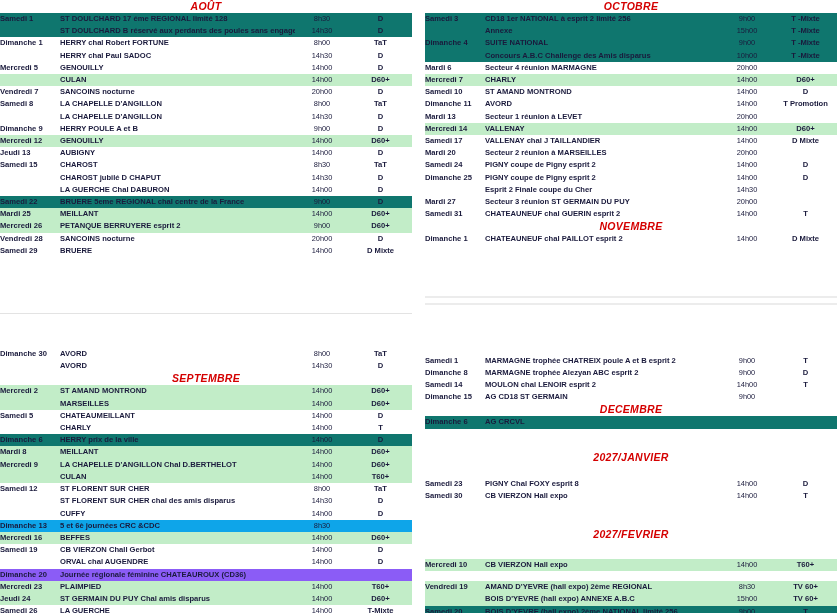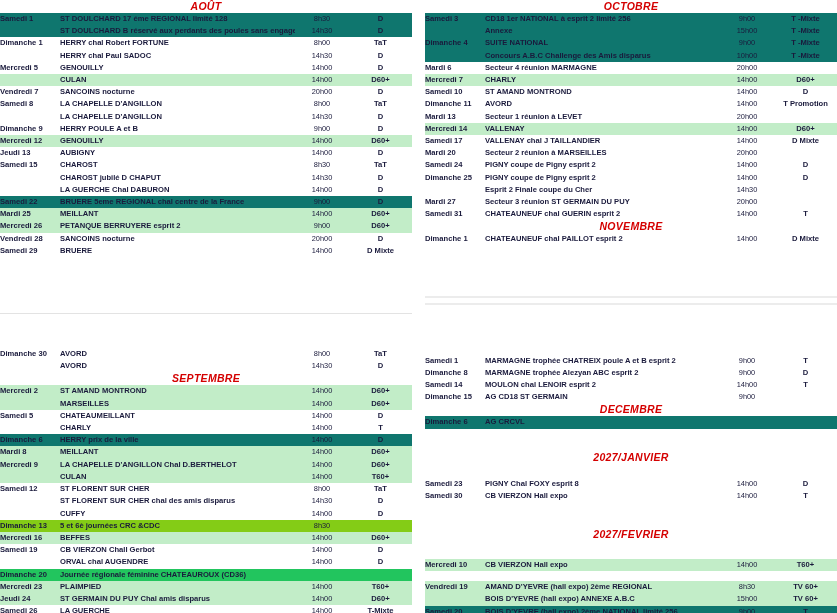--- a/index.html
+++ b/index.html
@@ -93,22 +93,22 @@
   }
   td.c-type {
     width: 63px;
     text-align: center;
     font-weight: bold;
     font-size: 7.6px;
   }
 
   tr.r-yellow td { background: #0f766e; }
   tr.r-green  td { background: #c2edc8; }
-  tr.r-blue   td { background: #84cc16; }
-  tr.r-gray   td { background: #22c55e; }
+  tr.r-blue   td { background: #0ea5e9; }
+  tr.r-gray   td { background: #8b5cf6; }
   tr.r-white  td { background: #ffffff; }
 </style>
 </head>
 <body>
 
 <div class="page">
   <div class="col col-left">
       <div class="month">AOÛT</div>
       <table class="sched">
         <tbody>

